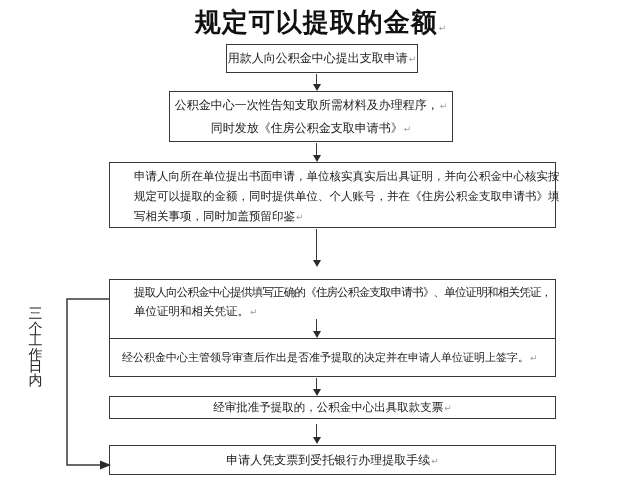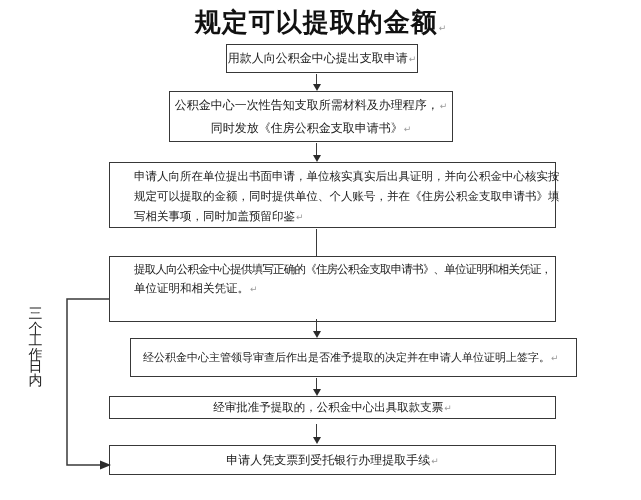--- a/index.html
+++ b/index.html
@@ -17,23 +17,23 @@
   .box{
     position:absolute;background:#ffffff;border:1.5px solid #383838;
     box-sizing:border-box;font-size:12px;line-height:20px;
   }
   .box .tline{white-space:nowrap;}
   .box.center{display:flex;flex-direction:column;justify-content:center;text-align:center;}
   .box.left{padding:3px 24px;text-align:left;}
   .b1{left:226px;top:44px;width:192px;height:29px;}
   .b2{left:169px;top:91px;width:284px;height:51px;line-height:22px;}
   .b3{left:109px;top:162px;width:447px;height:66px;font-size:11.5px;line-height:20px;}
-  .b4{left:109px;top:256px;width:447px;height:66px;font-size:11.5px;line-height:19px;padding-top:5px;}
+  .b4{left:109px;top:279px;width:447px;height:66px;font-size:11.5px;line-height:19px;padding-top:5px;}
   .b4 .squeeze{letter-spacing:-0.8px;}
-  .b5{left:109px;top:338px;width:447px;height:39px;font-size:11px;display:flex;align-items:center;padding:0 12px;margin-left:21px;}
+  .b5{left:109px;top:338px;width:447px;height:39px;font-size:11px;display:flex;align-items:center;padding:0 12px;}
   .b6{left:109px;top:396px;width:447px;height:23px;font-size:11.5px;}
   .b7{left:109px;top:445px;width:447px;height:30px;}
   .arrow{position:absolute;left:312px;width:9px;}
   .arrow::before{
     content:"";position:absolute;left:3.75px;top:0;bottom:6px;width:1.5px;background:#3a3a3a;
   }
   .arrow::after{
     content:"";position:absolute;left:0.5px;bottom:0;width:0;height:0;
     border-left:4px solid transparent;border-right:4px solid transparent;
     border-top:7px solid #2b2b2b;

